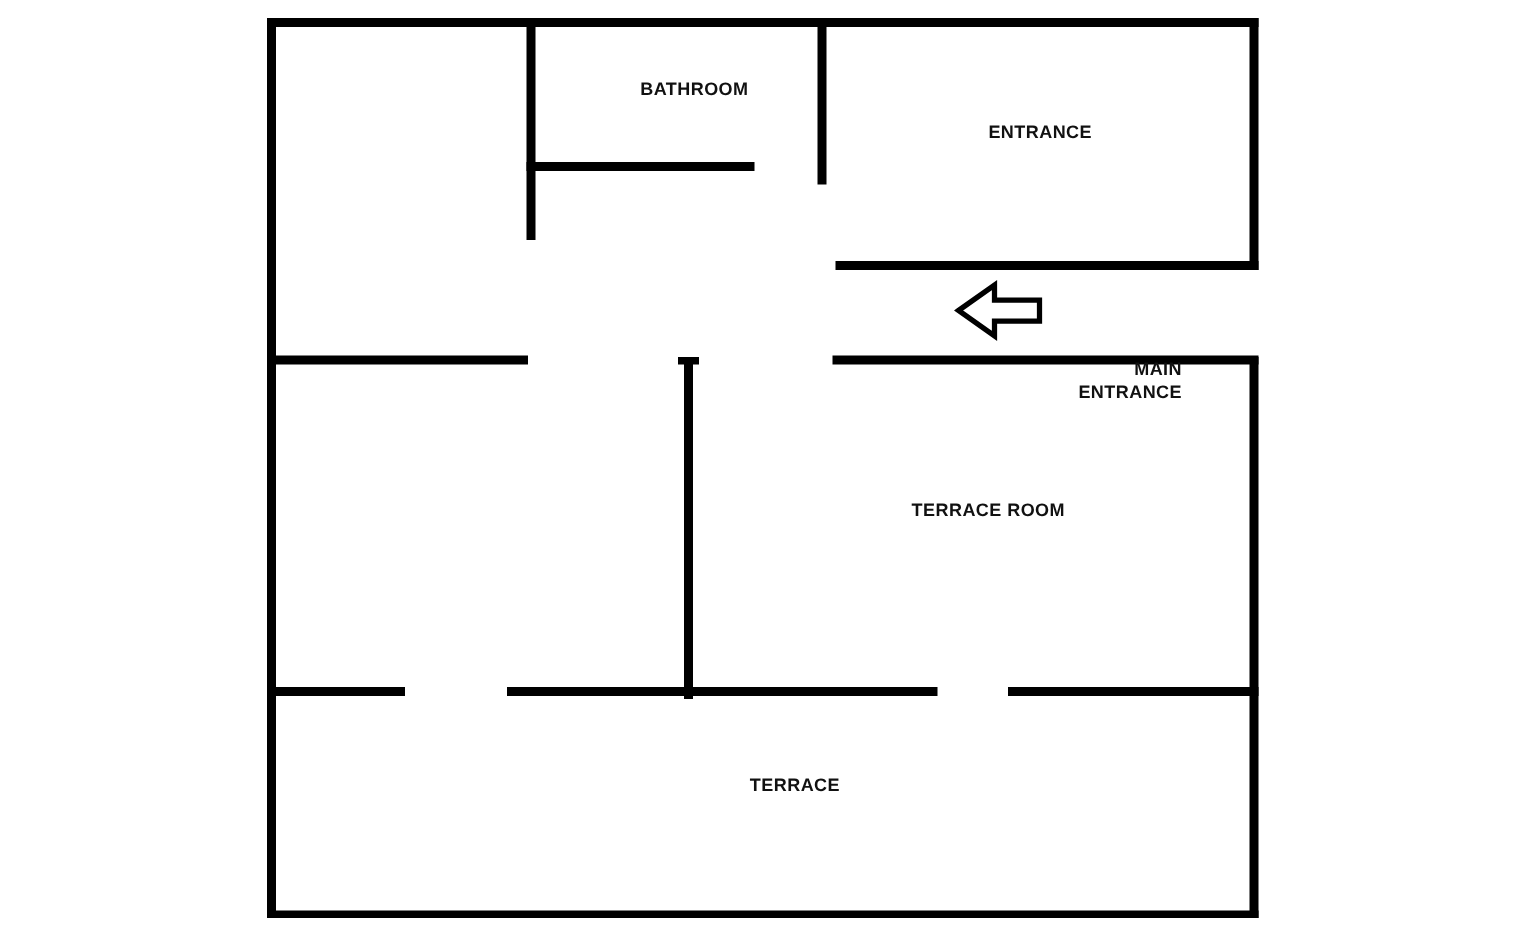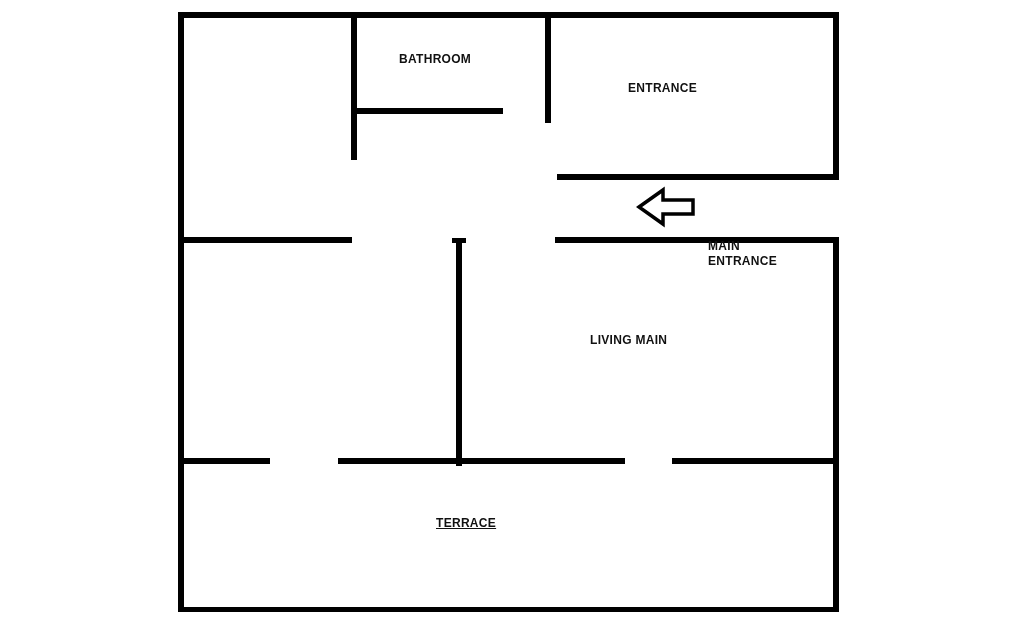--- a/index.html
+++ b/index.html
@@ -19,21 +19,21 @@
     position: absolute;
     background: #000000;
   }
   .room-label {
     position: absolute;
     color: #111111;
     font-size: 12px;
     font-weight: bold;
     line-height: 15px;
     letter-spacing: 0.3px;
-    text-align: left;
+    text-align: right;
   }
   .arrow-wrap {
     position: absolute;
     left: 636px;
     top: 186px;
     width: 60px;
     height: 42px;
   }
   .arrow-wrap svg { display: block; }
 </style>
@@ -63,23 +63,23 @@
   <div class="wall" style="left:672px; top:458px; width:167px; height:6px;"></div>
 
 
   <div class="room-label" style="left:399px; top:52px; width:100px;">BATHROOM</div>
 
   <div class="room-label" style="left:628px; top:81px; width:100px;">ENTRANCE</div>
 
   <div class="room-label" style="left:708px; top:191px; width:80px;margin-top:48px;">MAIN ENTRANCE</div>
 
 
-  <div class="room-label" style="left:590px; top:333px; width:120px;">LIVING MAIN</div>
+  <div class="room-label" style="left:590px; top:333px; width:120px;">TERRACE ROOM</div>
 
-  <div class="room-label" style="left:436px; top:516px; width:100px;text-decoration:underline;">TERRACE</div>
+  <div class="room-label" style="left:460px; top:516px; width:100px;">TERRACE</div>
 
   <div class="arrow-wrap">
     <svg width="60" height="42" viewBox="0 0 60 42" xmlns="http://www.w3.org/2000/svg">
       <polygon points="3,21 27,4 27,14 57,14 57,28 27,28 27,38" fill="#ffffff" stroke="#000000" stroke-width="3.5" stroke-linejoin="miter"></polygon>
     </svg>
   </div>
 
 </div>
 
 </body></html>

